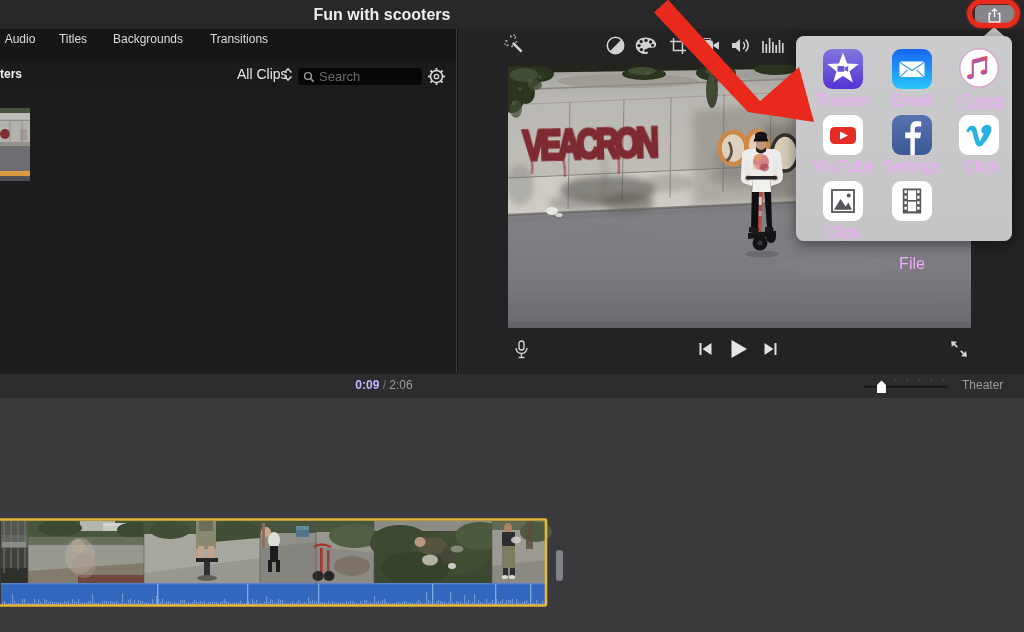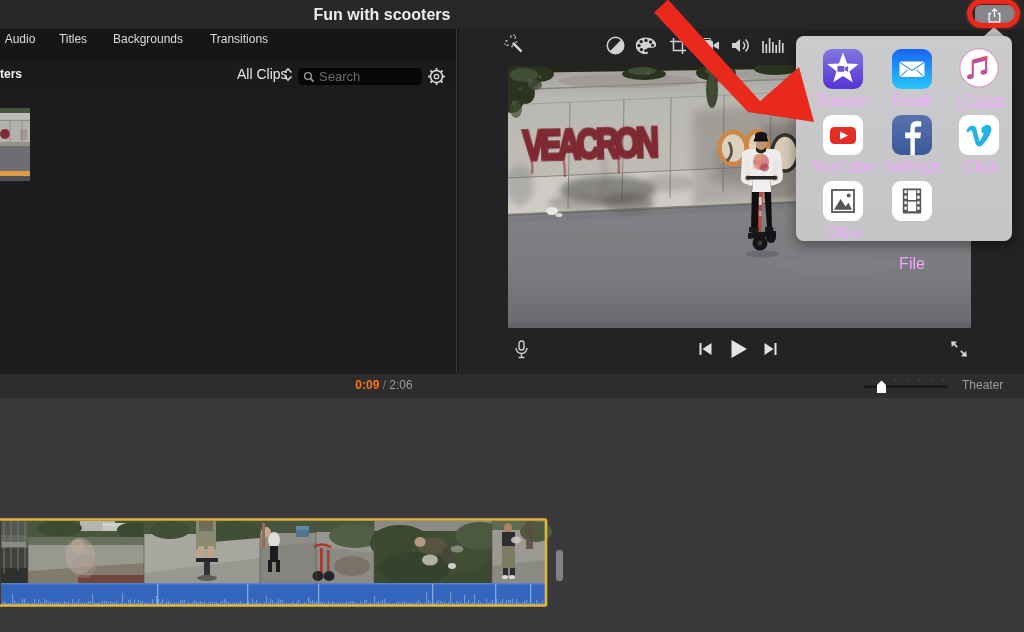--- a/index.html
+++ b/index.html
@@ -308,21 +308,21 @@
   <g stroke="#d8d8d9" stroke-width="1.7" fill="none">
     <path d="M7.2 7.2 L3 3"></path>
     <path d="M10.8 10.8 L15 15"></path>
   </g>
   <polygon points="1.2,1.2 7,1.8 1.8,7" fill="#d8d8d9"></polygon>
   <polygon points="16.8,16.8 11,16.2 16.2,11" fill="#d8d8d9"></polygon>
 </svg>
 
 <div class="abs" style="left:0;top:373px;width:1024px;height:25px;background:#2d2d2f;border-top:1px solid #202022;box-sizing:border-box;"></div>
 <div class="abs" style="left:300px;top:373px;width:168px;height:25px;line-height:25px;text-align:center;font-size:12px;color:#9b9b9d;">
-  <b style="color:#f97316;margin-top:28px;">0:09</b> <span style="color:#77777a;">/</span> 2:06
+  <b style="color:#c4b5fd;margin-top:28px;">0:09</b> <span style="color:#77777a;">/</span> 2:06
 </div>
 <svg class="abs" style="left:860px;top:375px;" width="95" height="21" viewBox="0 0 95 21">
   <g stroke="#454548" stroke-width="1">
     <path d="M35 3 V6"></path>
       <path d="M47 3 V6"></path>
       <path d="M59 3 V6"></path>
       <path d="M71 3 V6"></path>
       <path d="M83 3 V6"></path>
   </g>
   <rect x="4" y="10.5" width="84" height="2.6" rx="1.3" fill="#19191b"></rect>

